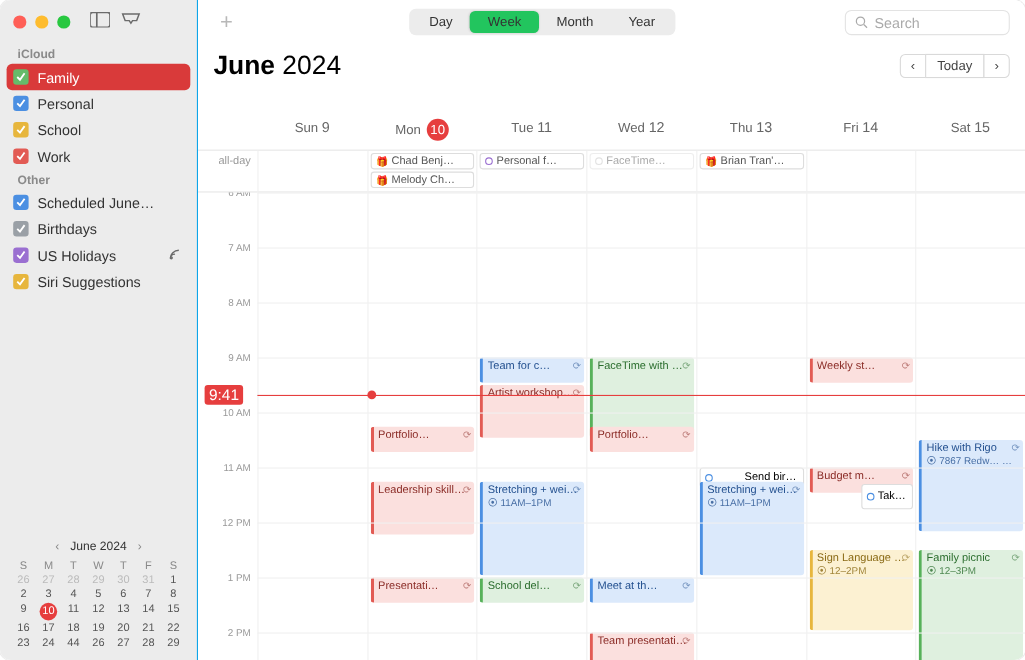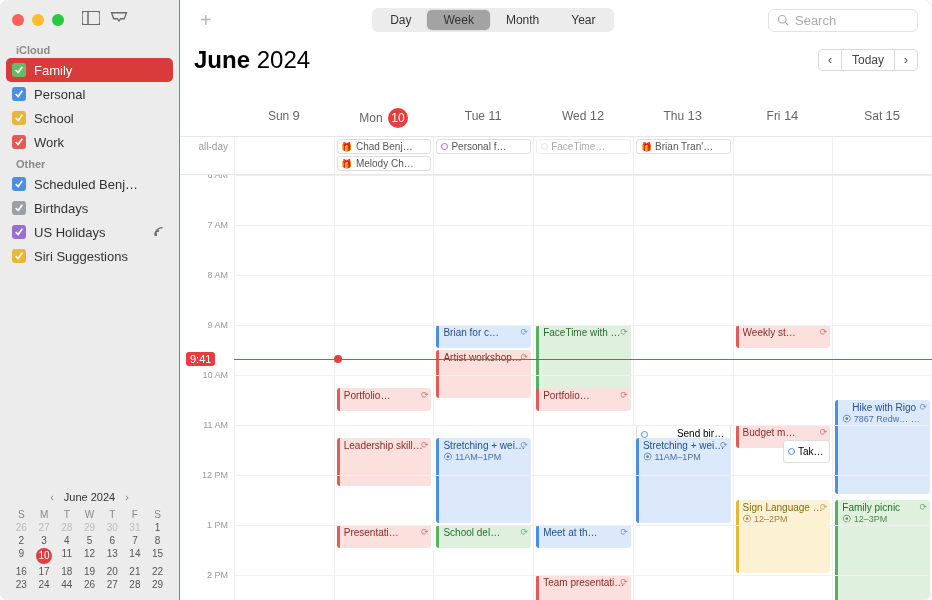--- a/index.html
+++ b/index.html
@@ -25,21 +25,21 @@
 .mini-nav { color:#888; cursor:default; padding:0 4px;}
 .mini-grid{display:grid;grid-template-columns:repeat(7,1fr);text-align:center;gap:2px 0;}
 .mini-grid .dow{color:#888;}
 .mini-grid .dim{color:#bbb;}
 .mini-grid .today{background:#e63e3e;color:#fff;border-radius:50%;width:16px;height:16px;line-height:16px;margin:0 auto;}
 .main { flex:1; display:flex; flex-direction:column; background:#fff; min-width:0;}
 .toolbar { height:40px; display:flex; align-items:center; padding:0 14px; gap:10px; }
 .tool-add { color:#b8b8b8; font-size:20px; font-weight:300; padding:0 6px;}
 .seg { display:flex; margin:0 auto; background:#ececec; border-radius:6px; padding:2px; }
 .seg-item { font-size:12px; padding:3px 16px; border-radius:5px; color:#333; cursor:default;}
-.seg-item.active { background:#a3a3a3; box-shadow:0 0 2px rgba(0,0,0,.15);}
+.seg-item.active { background:#22c55e; box-shadow:0 0 2px rgba(0,0,0,.15);}
 .search { display:flex; align-items:center; gap:6px; color:#aaa; font-size:13px; border:1px solid #e3e3e3; border-radius:6px; padding:3px 8px; width:150px;}
 .search svg{width:12px;height:12px;fill:#aaa;}
 .header { display:flex; align-items:center; padding:6px 14px 4px; }
 .title { font-size:24px; }
 .title .month{font-weight:700;}
 .title .year{font-weight:400;}
 .nav-btns{margin-left:auto;display:flex;gap:0;}
 .nav-btn{border:1px solid #d9d9d9;background:#fff;height:22px;min-width:24px;display:flex;align-items:center;justify-content:center;font-size:12px;color:#444;padding:0 8px;}
 .nav-btn:first-child{border-radius:5px 0 0 5px;}
 .nav-btn:last-child{border-radius:0 5px 5px 0;margin-left:-1px;}
@@ -57,21 +57,21 @@
 .pill .dot{width:7px;height:7px;border-radius:50%;border:1.5px solid;flex-shrink:0;}
 .grid-wrap{flex:1;overflow:hidden;position:relative;}
 .grid{display:flex;position:relative;height:auto;}
 .time-gutter{width:54px;flex-shrink:0;}
 .time-label{height:50px;text-align:right;font-size:9px;color:#999;padding-right:6px;position:relative;top:-5px;}
 .cols{flex:1;display:flex;position:relative;}
 .col{flex:1;border-left:1px solid #f0f0f0;position:relative;min-width:0;}
 .hour-line{position:absolute;left:0;right:0;border-top:1px solid #f0f0f0;}
 .now-line{position:absolute;left:0;right:0;height:1px;background:#e63e3e;z-index:5;}
 .now-dot{position:absolute;width:8px;height:8px;background:#e63e3e;border-radius:50%;top:-4px;}
-.now-label{position:absolute;left:0;font-size:11px;background:#e63e3e;color:#fff;border-radius:3px;padding:1px 4px;transform:translateY(-50%);}
+.now-label{position:absolute;left:0;font-size:14px;background:#e63e3e;color:#fff;border-radius:3px;padding:1px 4px;transform:translateY(-50%);}
 .event{position:absolute;left:2px;right:2px;border-radius:3px;font-size:10px;padding:2px 4px;overflow:hidden;line-height:1.2;border-left:3px solid;}
 .event .et{font-weight:500;white-space:nowrap;overflow:hidden;text-overflow:ellipsis;}
 .event .es{font-size:9px;opacity:.8;white-space:nowrap;overflow:hidden;text-overflow:ellipsis;}
 .event.outline{background:#fff;border:1px solid #ddd;border-left:1px solid #ddd;display:flex;align-items:center;gap:3px;}
 .event.outline .dot{width:7px;height:7px;border-radius:50%;border:1.5px solid;flex-shrink:0;}
 .recur{position:absolute;top:2px;right:3px;font-size:9px;opacity:.55;}
 .c-red{background:#fbe0de;border-left-color:#e25b54;color:#8a2b26;}
 .c-blue{background:#dbe9fb;border-left-color:#4b8fe2;color:#23508f;}
 .c-green{background:#dff0df;border-left-color:#57b15a;color:#2a6d2d;}
 .c-yellow{background:#fcf1d2;border-left-color:#e7b63d;color:#8a6a15;}
@@ -134,21 +134,21 @@
           </li>
         </ul>
         <div class="section-label">Other</div>
         <ul class="cal-list">
           <li class="cal-item">
             <span class="cal-check" style="background: rgb(75, 143, 226);">
               <svg viewBox="0 0 12 12">
                 <path d="M2 6l3 3 5-7" fill="none" stroke="#fff" stroke-width="2"></path>
               </svg>
             </span>
-            <span>Scheduled Benj…</span>
+            <span>Scheduled June…</span>
           </li>
           <li class="cal-item">
             <span class="cal-check" style="background: rgb(154, 160, 166);">
               <svg viewBox="0 0 12 12">
                 <path d="M2 6l3 3 5-7" fill="none" stroke="#fff" stroke-width="2"></path>
               </svg>
             </span>
             <span>Birthdays</span>
           </li>
           <li class="cal-item">
@@ -321,21 +321,21 @@
                 <div class="et">Leadership skills work…</div>
                 <span class="recur">⟳</span>
               </div>
               <div class="event c-red" style="top: 350px; height: 23px;">
                 <div class="et">Presentati…</div>
                 <span class="recur">⟳</span>
               </div>
             </div>
             <div class="col" style="height: 600px;">
               <div class="event c-blue" style="top: 150px; height: 23px;">
-                <div class="et">Brian for c…</div>
+                <div class="et">Team for c…</div>
                 <span class="recur">⟳</span>
               </div>
               <div class="event c-red" style="top: 175px; height: 48px;">
                 <div class="et">Artist workshop…</div>
                 <span class="recur">⟳</span>
               </div>
               <div class="event c-blue" style="top: 262.5px; height: 85.5px;">
                 <div class="et">Stretching + weights</div>
                 <div class="es">⦿ 11AM–1PM</div>
                 <span class="recur">⟳</span>
@@ -391,21 +391,21 @@
                 <span class="dot" style="border-color:#4b8fe2"></span>
                 <span class="et">Take Luna…</span>
               </div>
               <div class="event c-yellow" style="top: 325px; height: 73px;">
                 <div class="et">Sign Language Club</div>
                 <div class="es">⦿ 12–2PM</div>
                 <span class="recur">⟳</span>
               </div>
             </div>
             <div class="col" style="height: 600px;">
-              <div class="event c-blue" style="top: 225px; height: 94px; text-align: center;">
+              <div class="event c-blue" style="top: 225px; height: 83px;">
                 <div class="et">Hike with Rigo</div>
                 <div class="es">⦿ 7867 Redw…  ⦿ 10AM–12PM</div>
                 <span class="recur">⟳</span>
               </div>
               <div class="event c-green" style="top: 325px; height: 123px;">
                 <div class="et">Family picnic</div>
                 <div class="es">⦿ 12–3PM</div>
                 <span class="recur">⟳</span>
               </div>
             </div>

